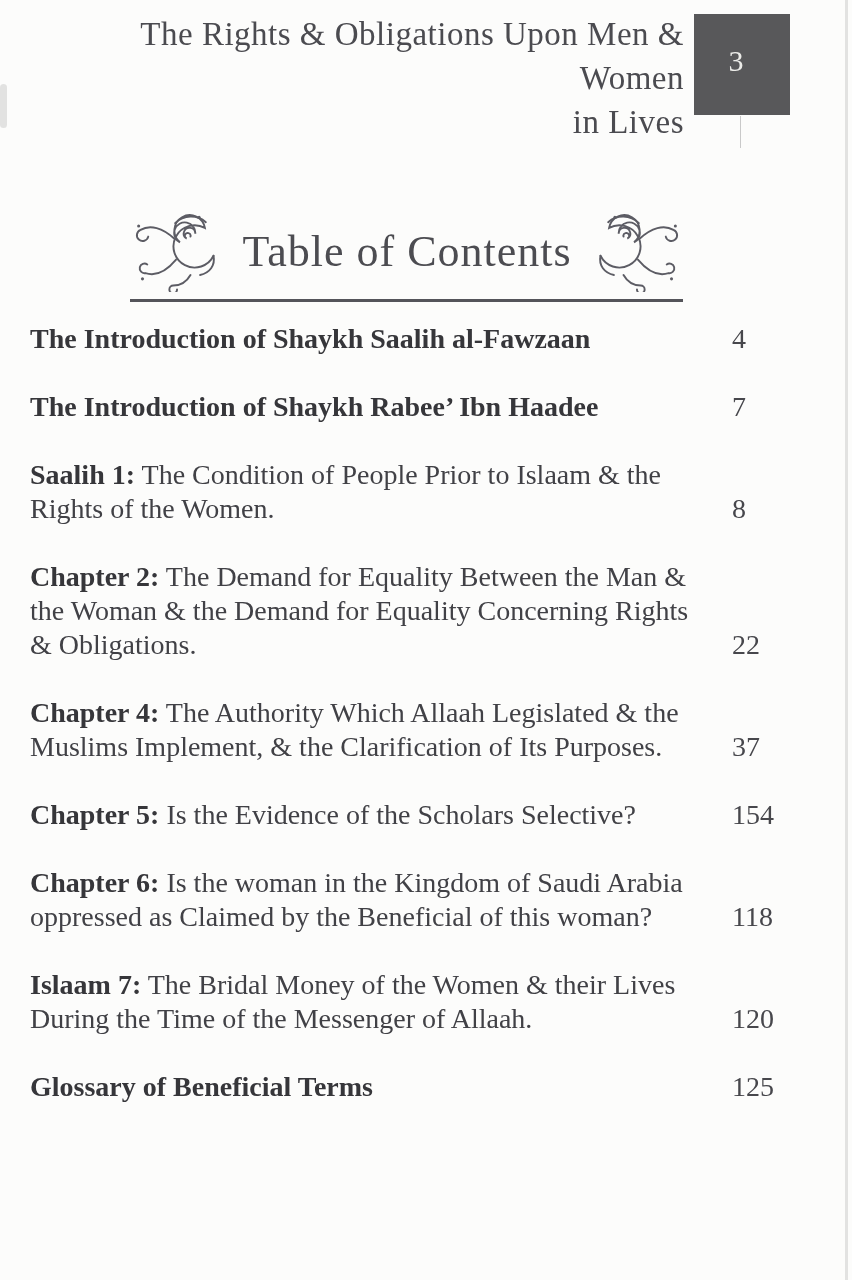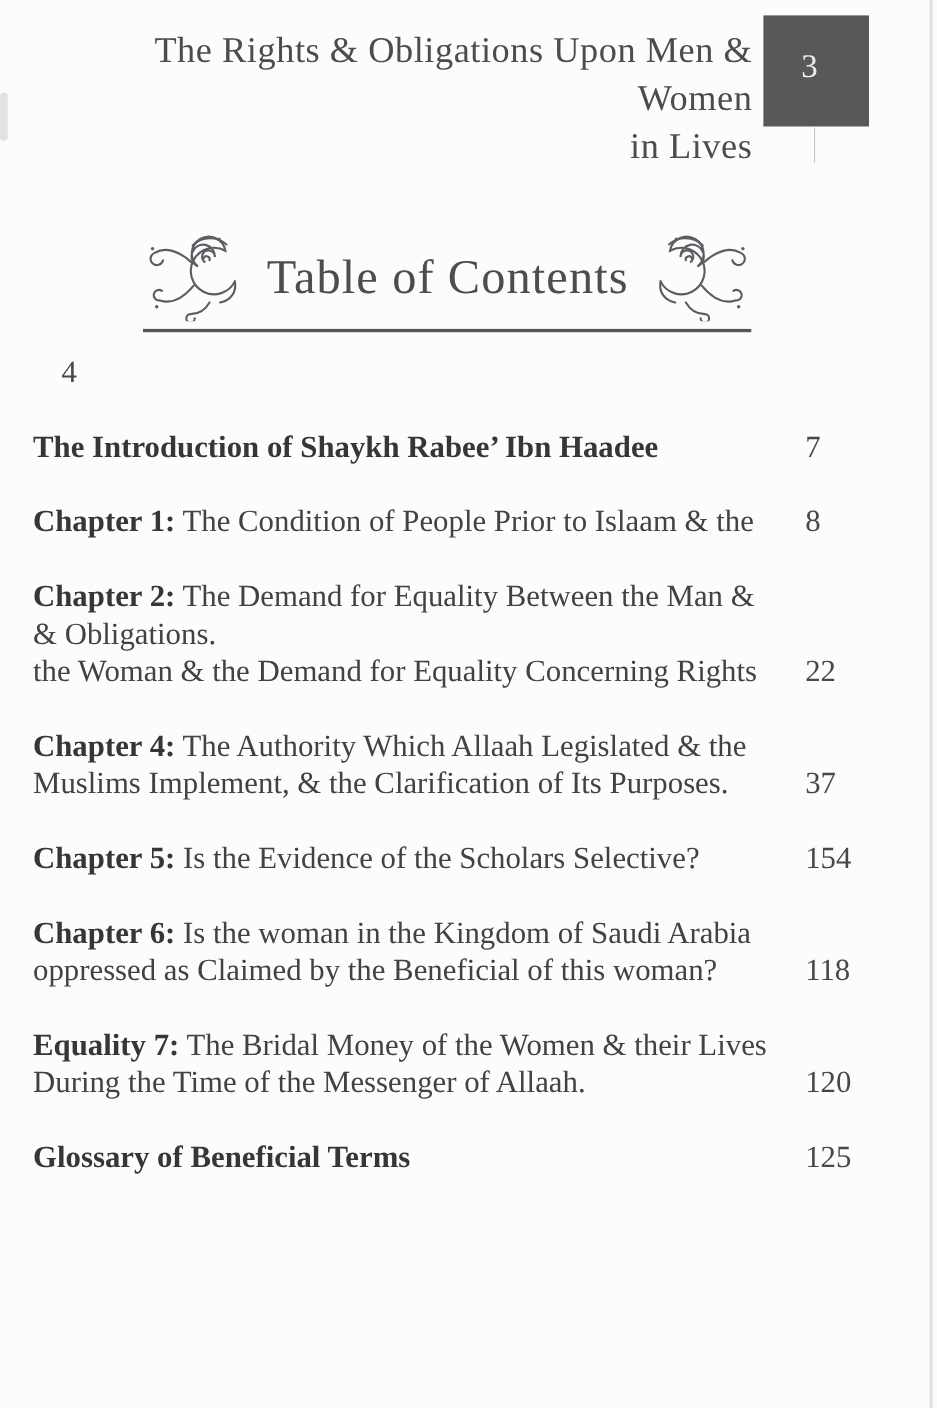--- a/index.html
+++ b/index.html
@@ -24,21 +24,21 @@
     position:absolute;left:0;top:84px;width:7px;height:44px;
     background:rgba(170,170,170,.32);border-radius:4px;
   }
   .artifact-under-box{
     position:absolute;left:740px;top:116px;width:1px;height:32px;
     background:rgba(140,140,140,.45);
   }
 
   
   .header-title{
-    position:absolute;top:24px;left:30px;width:654px;
+    position:absolute;top:12px;left:30px;width:654px;
     text-align:right;
     font-size:33px;line-height:44px;
     color:#4b4b50;
     letter-spacing:.5px;
   }
   .page-number-box{
     position:absolute;left:694px;top:14px;width:96px;height:101px;
     display:flex;align-items:center;justify-content:center;
   }
   .page-number-box .num{
@@ -123,42 +123,46 @@
         <circle cx="13" cy="70" r="1.6" fill="#5c5c64" stroke="none"></circle>
         <circle cx="72" cy="6" r="1.6" fill="#5c5c64" stroke="none"></circle>
       </svg>
     </span>
   </div>
 
   <div class="toc-rule" style="background: rgb(84, 84, 90);"></div>
 
   <div class="toc-entries">
     <div class="toc-entry">
+      <div class="entry-text">
+          <div class="line"><span class="bold">The Introduction of Shaykh Saalih al-Fawzaan</span></div>
+        </div>
       <div class="entry-page">4</div>
     </div>
 
     <div class="toc-entry">
       <div class="entry-text">
           <div class="line"><span class="bold">The Introduction of Shaykh Rabee’ Ibn Haadee</span></div>
         </div>
       <div class="entry-page">7</div>
     </div>
 
     <div class="toc-entry">
       <div class="entry-text">
-          <div class="line"><span class="bold">Chapter 1:</span><span> The Condition of People Prior to Islaam &amp; the</span></div>
+          <div class="line"><span class="bold">Saalih 1:</span><span> The Condition of People Prior to Islaam &amp; the</span></div>
+          <div class="line"><span>Rights of the Women.</span></div>
         </div>
       <div class="entry-page">8</div>
     </div>
 
     <div class="toc-entry">
       <div class="entry-text">
           <div class="line"><span class="bold">Chapter 2:</span><span> The Demand for Equality Between the Man &amp;</span></div>
+          <div class="line"><span>the Woman &amp; the Demand for Equality Concerning Rights</span></div>
           <div class="line"><span>&amp; Obligations.</span></div>
-          <div class="line"><span>the Woman &amp; the Demand for Equality Concerning Rights</span></div>
         </div>
       <div class="entry-page">22</div>
     </div>
 
     <div class="toc-entry">
       <div class="entry-text">
           <div class="line"><span class="bold">Chapter 4:</span><span> The Authority Which Allaah Legislated &amp; the</span></div>
           <div class="line"><span>Muslims Implement, &amp; the Clarification of Its Purposes.</span></div>
         </div>
       <div class="entry-page">37</div>
@@ -174,21 +178,21 @@
     <div class="toc-entry">
       <div class="entry-text">
           <div class="line"><span class="bold">Chapter 6:</span><span> Is the woman in the Kingdom of Saudi Arabia</span></div>
           <div class="line"><span>oppressed as Claimed by the Beneficial of this woman?</span></div>
         </div>
       <div class="entry-page">118</div>
     </div>
 
     <div class="toc-entry">
       <div class="entry-text">
-          <div class="line"><span class="bold">Equality 7:</span><span> The Bridal Money of the Women &amp; their Lives</span></div>
+          <div class="line"><span class="bold">Islaam 7:</span><span> The Bridal Money of the Women &amp; their Lives</span></div>
           <div class="line"><span>During the Time of the Messenger of Allaah.</span></div>
         </div>
       <div class="entry-page">120</div>
     </div>
 
     <div class="toc-entry">
       <div class="entry-text">
           <div class="line"><span class="bold">Glossary of Beneficial Terms</span></div>
         </div>
       <div class="entry-page">125</div>

